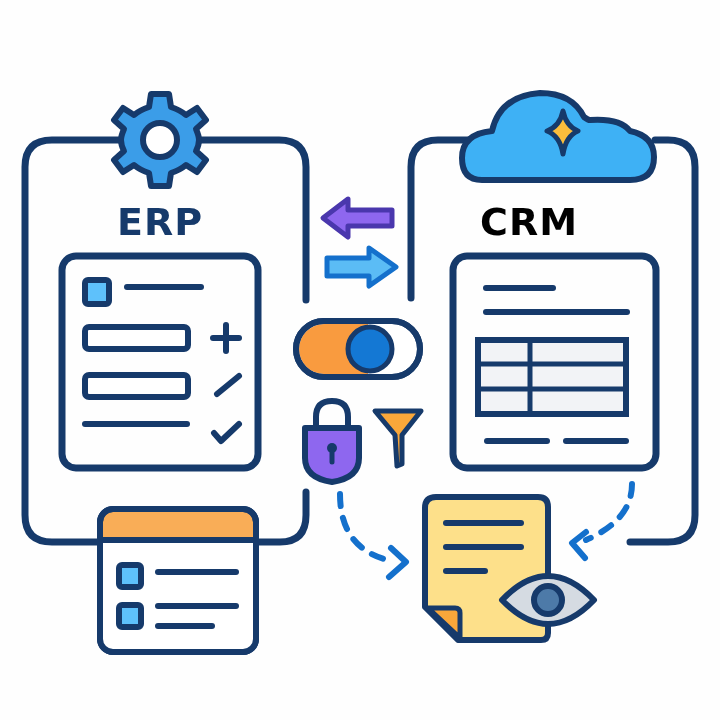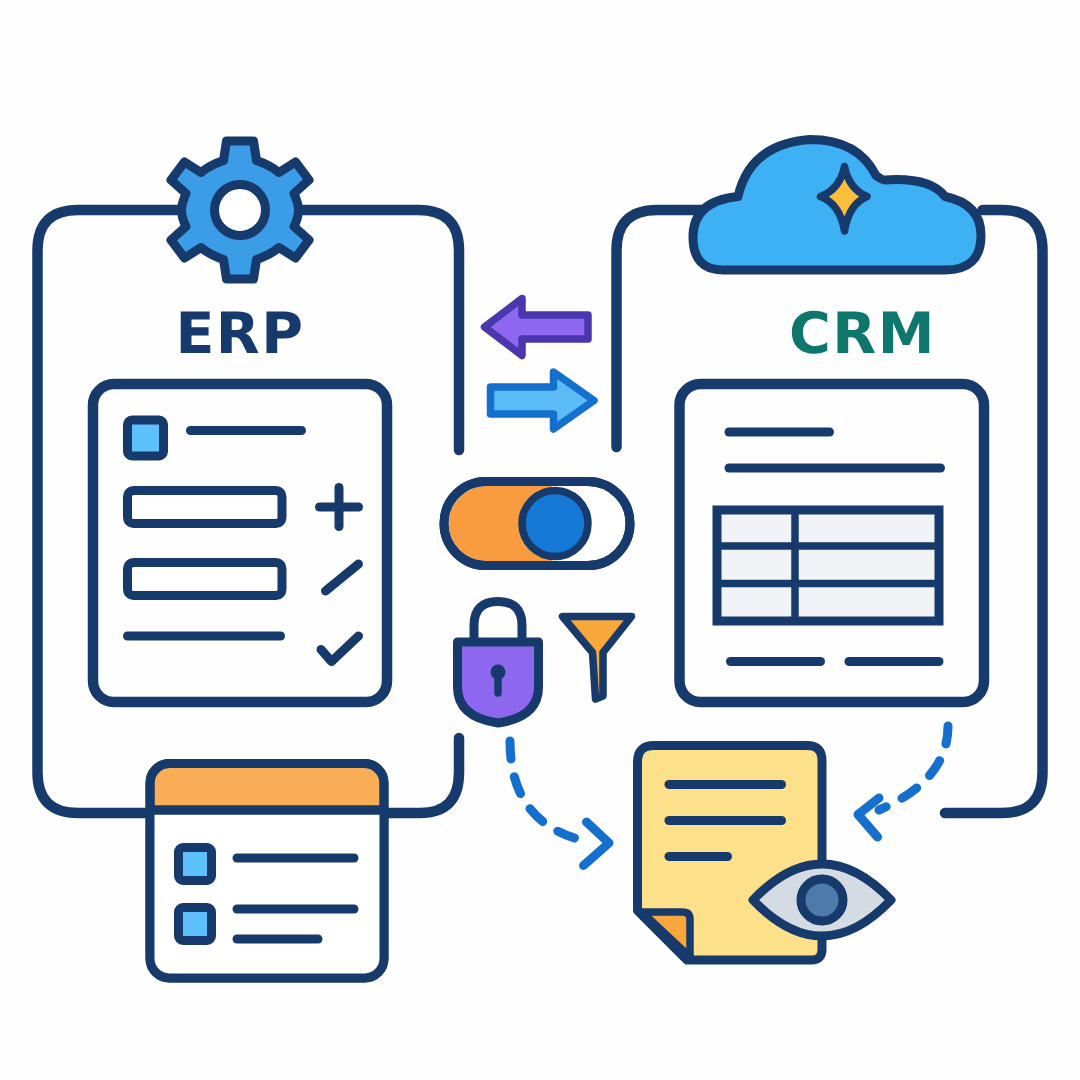--- a/index.html
+++ b/index.html
@@ -127,14 +127,14 @@
       <line class="thin" x1="446" y1="571" x2="485" y2="571"></line>
     </g>
 
     <g>
       <path d="M 502 600 Q 548 552 594 600 Q 548 648 502 600 Z" fill="#d5dbe2" stroke="#163a6b" stroke-width="6" stroke-linejoin="round"></path>
       <circle cx="548" cy="600" r="14" fill="#4d7aa8" stroke="#163a6b" stroke-width="6"></circle>
     </g>
   </svg>
 
   <div class="label" style="left:100px; top:200px; width:120px; color:#163a6b;">ERP</div>
-  <div class="label" style="left:510px; top:200px; width:130px; color:#0f766e;">CRM</div>
+  <div class="label" style="left:464px; top:200px; width:130px; color:#000000;">CRM</div>
 </div>
 
 </body></html>

